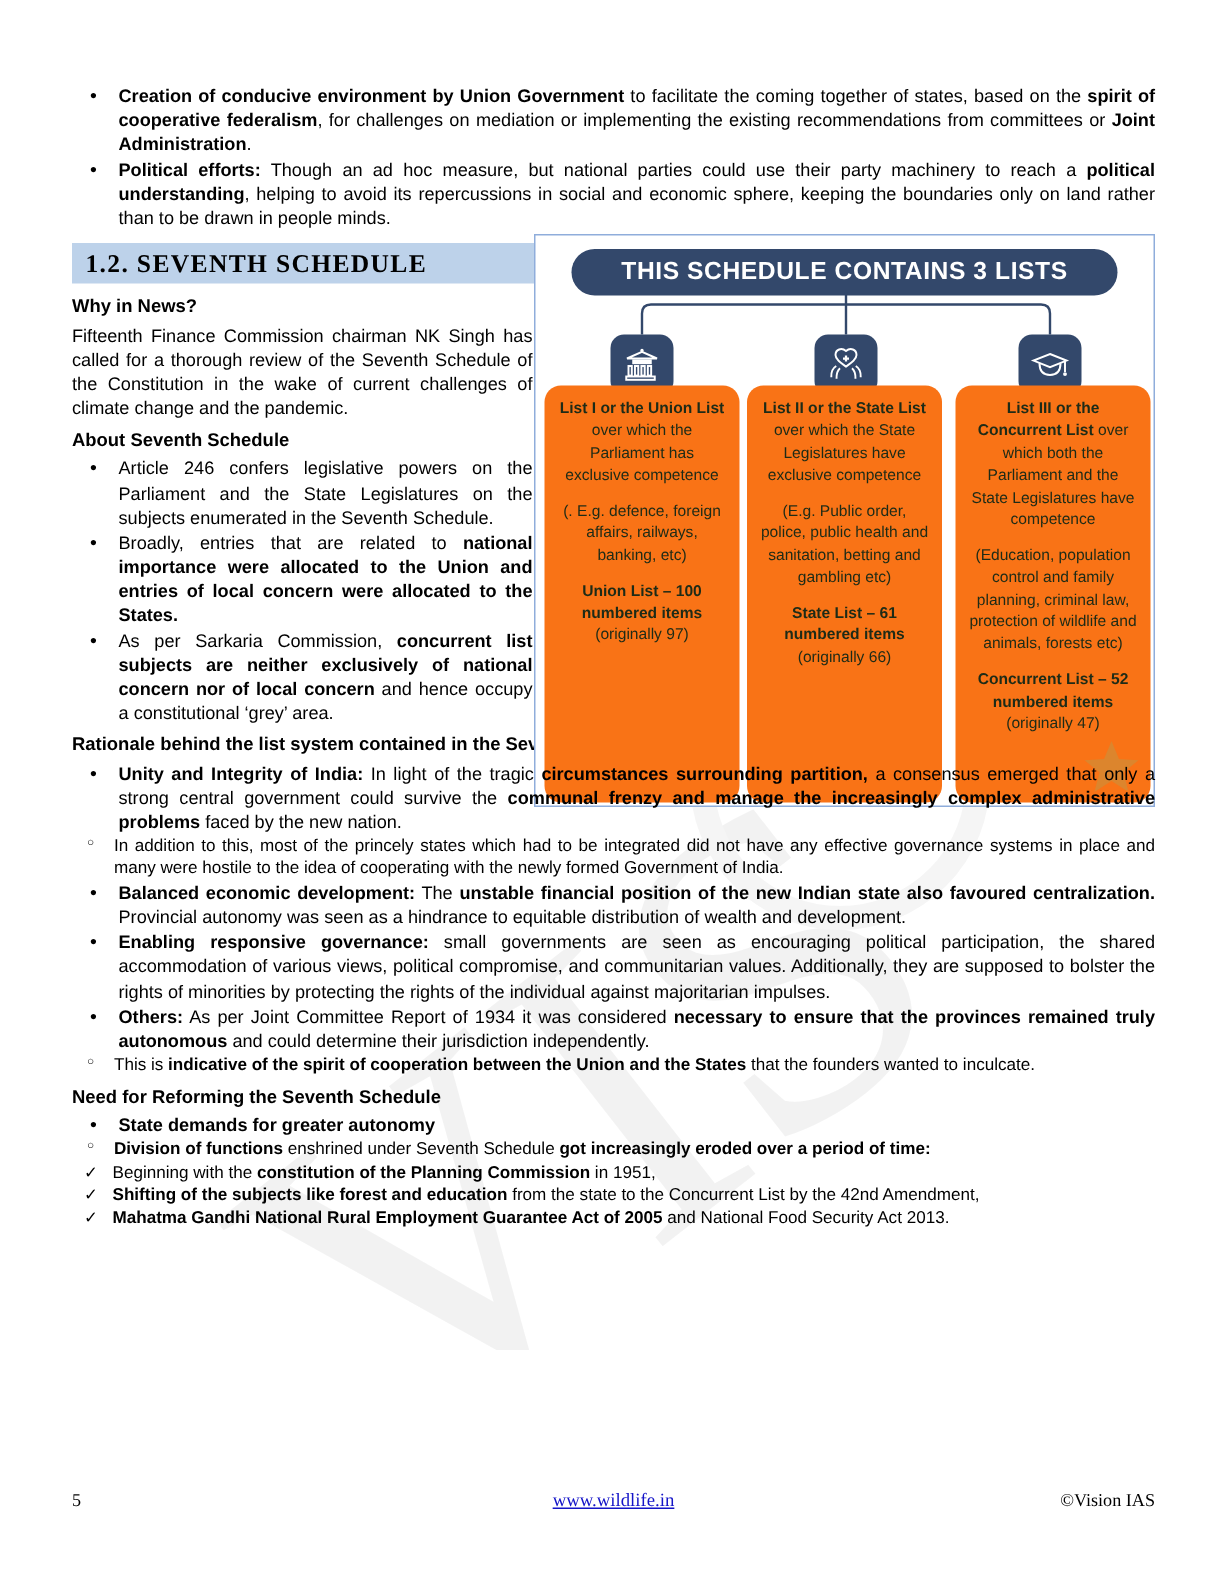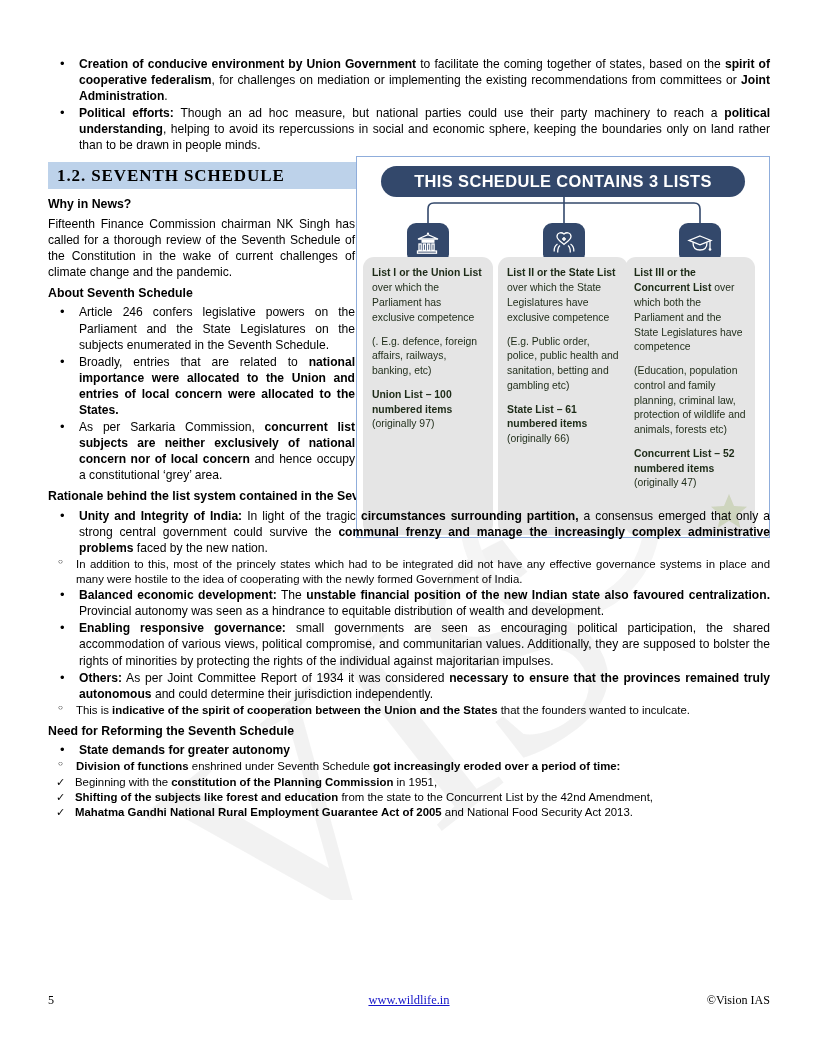--- a/index.html
+++ b/index.html
@@ -84,21 +84,21 @@
     position:absolute;
     left:308px;
     top:-40px;
     width:414px;
     height:382px;
     border:1px solid #8faddb;
     background:#ffffff;
     box-sizing:border-box;
     overflow:hidden;
   }
-  .info-inner{position:relative;width:100%;height:100%;}
+  .info-inner{position:relative;width:100%;height:100%;text-align:center;}
   .pill{
     position:absolute;left:24px;top:9px;
     width:364px;height:31px;
     background:#33486b;
     border-radius:16px;
     color:#fff;
     display:flex;align-items:center;justify-content:center;
     font-weight:bold;font-size:16.4px;letter-spacing:.4px;
   }
   .connector{position:absolute;left:0;top:38px;width:414px;height:34px;}
@@ -110,30 +110,30 @@
     display:flex;align-items:center;justify-content:center;
   }
   .ib1{left:50px;}
   .ib2{left:186px;}
   .ib3{left:322px;}
   .iconbox svg{display:block;}
   .cards{position:absolute;left:0;top:100px;width:414px;height:280px;}
   .card{
     position:absolute;top:0;
     width:130px;height:278px;
-    background:#e5e5e5;
+    background:#f97316;
     border-radius:11px;
     box-sizing:border-box;
     padding:9px 9px 0 9px;
     color:#1d2b17;
     overflow:hidden;
   }
   .c1{left:6px;}
   .c2{left:141px;}
-  .c3{left:268px;}
+  .c3{left:280px;}
   .card p{margin:0;font-size:10.4px;line-height:1.42;}
   .card .gap{height:9px;}
   .star{
     position:absolute;right:6px;bottom:4px;
     opacity:.30;
   }
 
   
   .footer{
     position:absolute;

